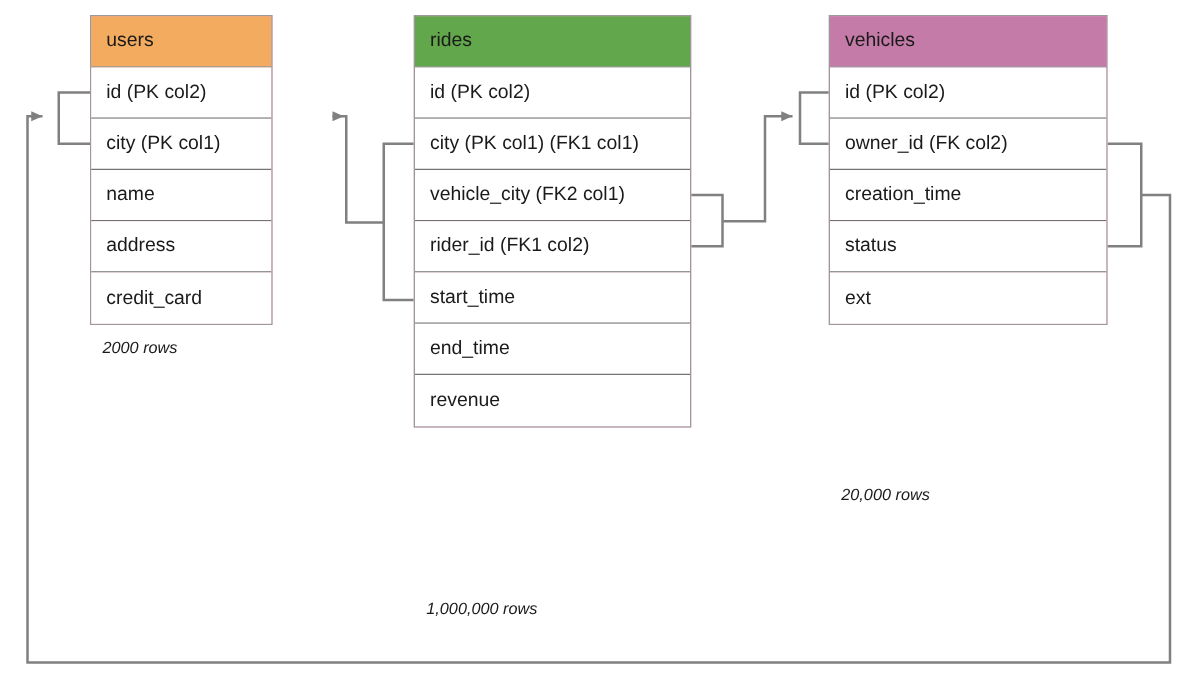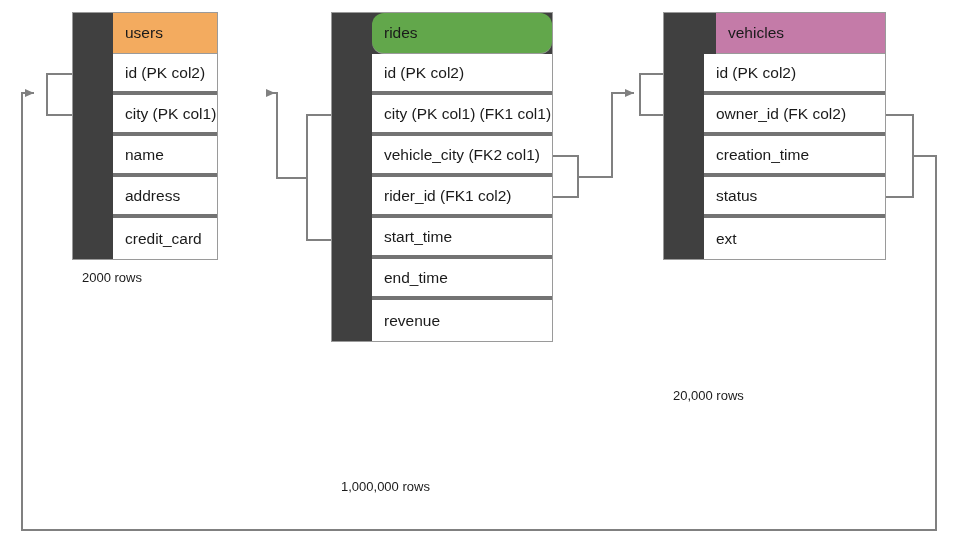--- a/index.html
+++ b/index.html
@@ -24,53 +24,53 @@
     position: absolute;
     left: 0; top: 0;
     width: 960px;
     height: 540px;
     pointer-events: none;
   }
   .table-box {
     position: absolute;
     border: 1px solid #9a9a9a;
     box-sizing: border-box;
-    background: #404040;
-    padding-left: 40px;
+    background: #f9a8d4;
   }
   .table-header {
     height: 41px;
     box-sizing: border-box;
     display: flex;
     align-items: center;
     padding-left: 12px;
     font-size: 15.5px;
     color: #1a1a1a;
     border-bottom: 1px solid #9a9a9a;
   }
   .table-row {
     height: 41px;
     box-sizing: border-box;
     display: flex;
     align-items: center;
     padding-left: 12px;
     font-size: 15.5px;
     color: #1a1a1a;
-    border-bottom: 4px solid #737373;
+    border-bottom: 1px solid #737373;
     background: #ffffff;
     white-space: nowrap;
   }
   .table-row:last-child {
     border-bottom: none;
   }
   .row-count {
     position: absolute;
     font-size: 13px;
     color: #1a1a1a;
     white-space: nowrap;
+    font-style: italic;
   }
 </style>
 </head>
 <body>
 
 <div id="canvas">
 
   <svg id="connectors" viewBox="0 0 960 540" width="960" height="540">
     <defs>
       <marker id="arrow-left" markerWidth="10" markerHeight="10" refX="9" refY="4" orient="auto" markerUnits="userSpaceOnUse">
@@ -105,35 +105,35 @@
     </div>
     <div class="table-row">id (PK col2)</div>
     <div class="table-row">city (PK col1)</div>
     <div class="table-row">name</div>
     <div class="table-row">address</div>
     <div class="table-row">credit_card</div>
   </div>
   <div class="row-count" style="left:82px; top:270px;">2000 rows</div>
 
   <div class="table-box" style="left:331px; top:12px; width:222px;">
-    <div class="table-header" style="background:#62a74b;border-radius:12px;">
+    <div class="table-header" style="background:#62a74b;">
       <span>rides</span>
     </div>
     <div class="table-row">id (PK col2)</div>
     <div class="table-row">city (PK col1) (FK1 col1)</div>
     <div class="table-row">vehicle_city (FK2 col1)</div>
     <div class="table-row">rider_id (FK1 col2)</div>
     <div class="table-row">start_time</div>
     <div class="table-row">end_time</div>
     <div class="table-row">revenue</div>
   </div>
   <div class="row-count" style="left:341px; top:479px;">1,000,000 rows</div>
 
   <div class="table-box" style="left:663px; top:12px; width:223px;">
-    <div class="table-header" style="background:#c47ba8;margin-left:12px;">
+    <div class="table-header" style="background:#c47ba8;">
       <span>vehicles</span>
     </div>
     <div class="table-row">id (PK col2)</div>
     <div class="table-row">owner_id (FK col2)</div>
     <div class="table-row">creation_time</div>
     <div class="table-row">status</div>
     <div class="table-row">ext</div>
   </div>
   <div class="row-count" style="left:673px; top:352px;margin-top:36px;">20,000 rows</div>
 

